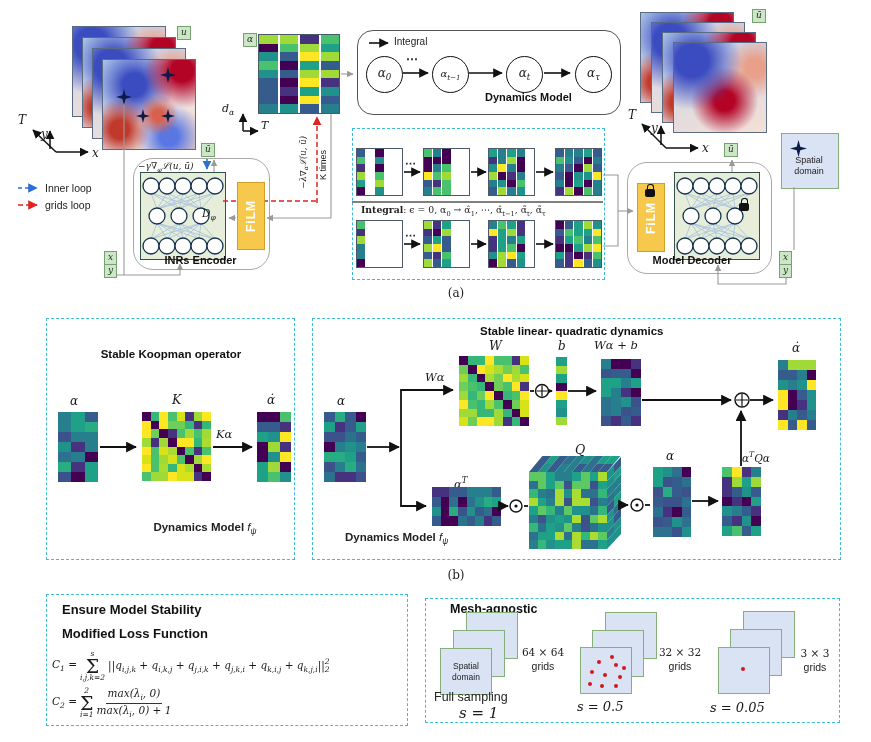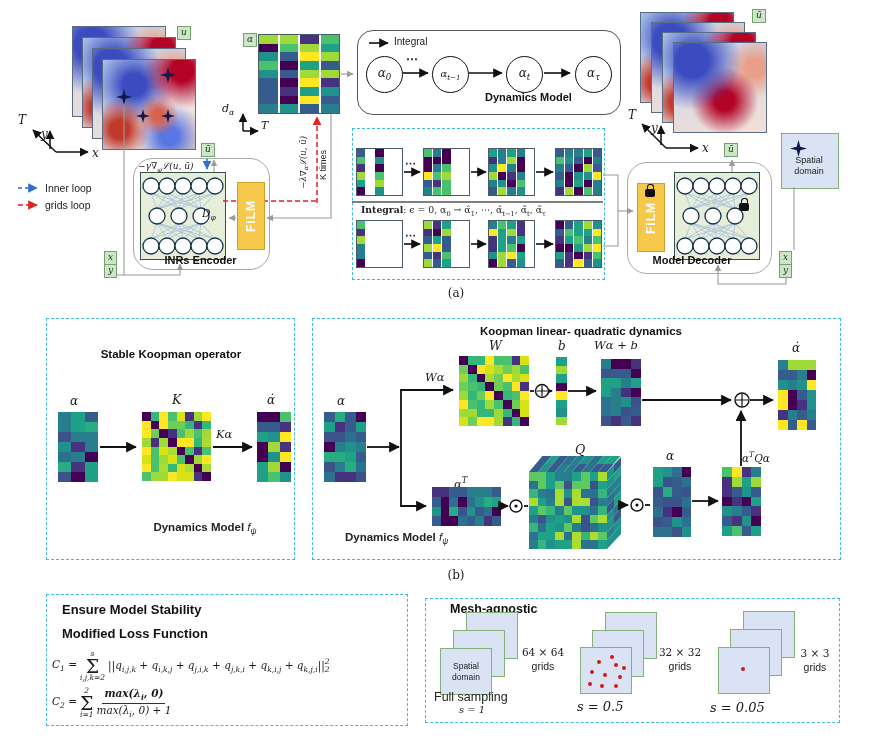--- a/index.html
+++ b/index.html
@@ -40,21 +40,21 @@
   .lock::before{content:"";position:absolute;top:-5px;left:1.6px;width:5px;height:5px;
         border:1.7px solid #111;border-bottom:none;border-radius:3px 3px 0 0;}
   .meshframe{position:absolute;width:50px;height:45px;background:#dae3f3;border:1px solid #86b07a;}
   .dot{position:absolute;width:4px;height:4px;border-radius:50%;background:#d11919;}
   .eq{position:absolute;display:flex;align-items:center;gap:3px;
       font:italic 10.5px "DejaVu Serif",serif;color:#1a1a1a;white-space:nowrap;}
   .sum{display:inline-flex;flex-direction:column;align-items:center;line-height:1;}
   .sigma{font-size:19px;font-style:normal;line-height:.85;}
   .s-sup,.s-sub{font-size:7.5px;line-height:1;}
   .frac{display:inline-flex;flex-direction:column;align-items:center;line-height:1.15;}
-  .f-top{border-bottom:.9px solid #333;padding:0 2px;font-weight:bold;}
+  .f-top{border-bottom:.9px solid #333;padding:0 2px;}
   .ss{display:inline-flex;flex-direction:column;vertical-align:middle;line-height:1;}
   .ss sup,.ss sub{font-size:7.5px;line-height:1;}
   .rot{transform:rotate(-90deg);}
   sub,sup{font-size:72%;}
   .star svg{display:block;}
 </style>
 </head>
 <body>
 
 <div id="fig">
@@ -749,21 +749,21 @@
       <div style="background: rgb(160, 218, 57);"></div>
       <div style="background: rgb(68, 1, 84);"></div>
       <div style="background: rgb(31, 161, 135);"></div>
       <div style="background: rgb(74, 193, 109);"></div>
       <div style="background: rgb(33, 145, 140);"></div>
     </div>
   <div class="abs math" style="left:267px;top:393px;font-size:12px;">α̇</div>
   <div class="abs" style="left:110px;top:521px;width:190px;text-align:center;font-size:11.5px;"><b>Dynamics Model</b> <i>f<sub>ψ</sub></i></div>
 
   <div class="dashcyan" style="left:312px;top:318px;width:527px;height:240px;"></div>
-  <div class="abs bold" style="left:480px;top:325px;width:290px;font-size:11.5px;">Koopman linear- quadratic dynamics</div>
+  <div class="abs bold" style="left:480px;top:325px;width:290px;font-size:11.5px;">Stable linear- quadratic dynamics</div>
   <div class="abs math" style="left:337px;top:394px;font-size:12px;">α</div>
   <div class="hm" style="left: 324px; top: 412px; width: 42px; height: 70px; display: grid; grid-template-columns: repeat(4, 1fr); grid-template-rows: repeat(7, 1fr);">
       <div style="background: rgb(54, 92, 141);"></div>
       <div style="background: rgb(39, 173, 129);"></div>
       <div style="background: rgb(54, 92, 141);"></div>
       <div style="background: rgb(68, 1, 84);"></div>
       <div style="background: rgb(31, 161, 135);"></div>
       <div style="background: rgb(70, 50, 126);"></div>
       <div style="background: rgb(54, 92, 141);"></div>
       <div style="background: rgb(31, 161, 135);"></div>
@@ -1186,21 +1186,21 @@
   <div class="abs bold" style="left:450px;top:602px;font-size:12.5px;">Mesh-agnostic</div>
 
   <div class="meshframe" style="left:466px;top:612px;"></div>
   <div class="meshframe" style="left:453px;top:630px;"></div>
   <div class="meshframe" style="left:440px;top:648px;display:flex;align-items:center;justify-content:center;text-align:center;font-size:8.5px;line-height:1.2;">
       <span>Spatial<br>domain</span>
     </div>
   <div class="abs" style="left:516px;top:646px;width:54px;text-align:center;font-size:10.5px;font-family:'DejaVu Serif',serif;">64 × 64</div>
   <div class="abs" style="left:516px;top:660px;width:54px;text-align:center;font-size:10.5px;">grids</div>
   <div class="abs" style="left:434px;top:690px;font-size:12.5px;">Full sampling</div>
-  <div class="abs math" style="left:459px;top:704px;font-size:10px;">s = 1</div>
+  <div class="abs math" style="left:459px;top:704px;font-size:15px;">s = 1</div>
 
   <div class="meshframe" style="left:605px;top:612px;"></div>
   <div class="meshframe" style="left:592px;top:630px;"></div>
   <div class="meshframe" style="left:580px;top:647px;">
       <div class="dot" style="left: 29px; top: 7px;"></div>
       <div class="dot" style="left: 16px; top: 12px;"></div>
       <div class="dot" style="left: 33px; top: 15px;"></div>
       <div class="dot" style="left: 9px; top: 22px;"></div>
       <div class="dot" style="left: 22px; top: 25px;"></div>
       <div class="dot" style="left: 37px; top: 27px;"></div>

